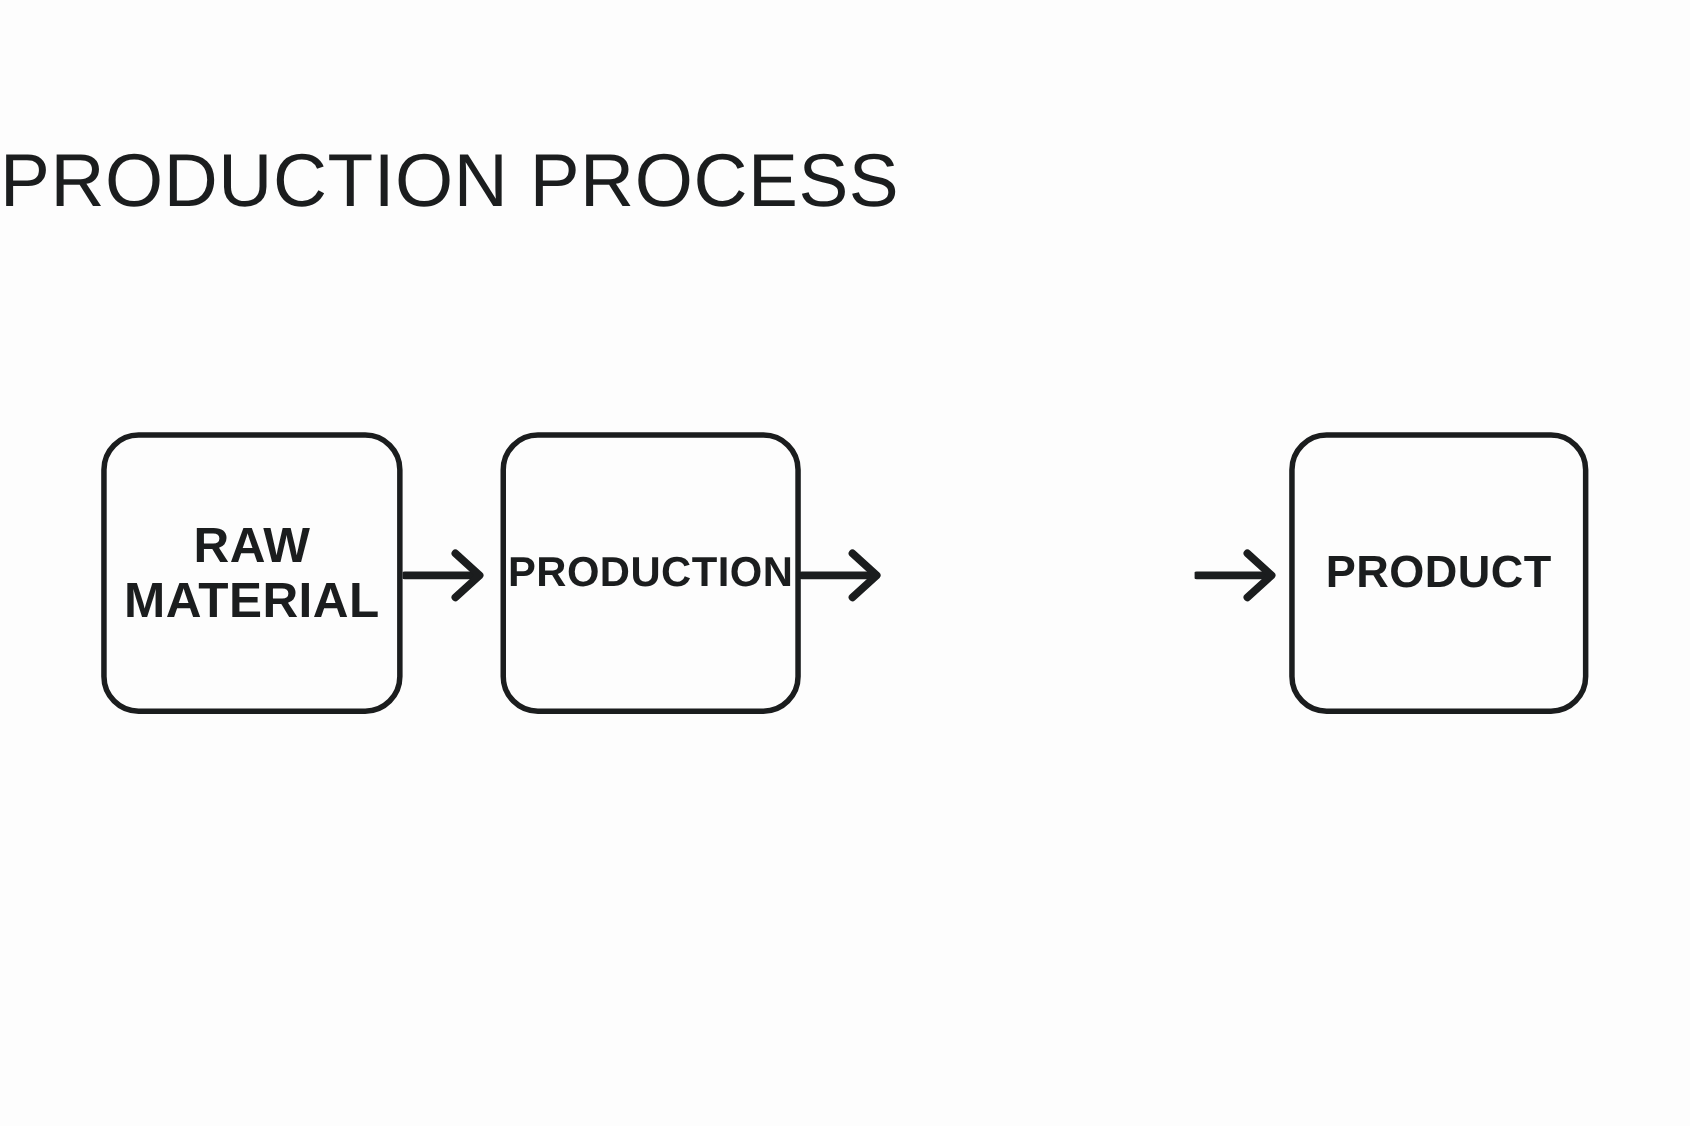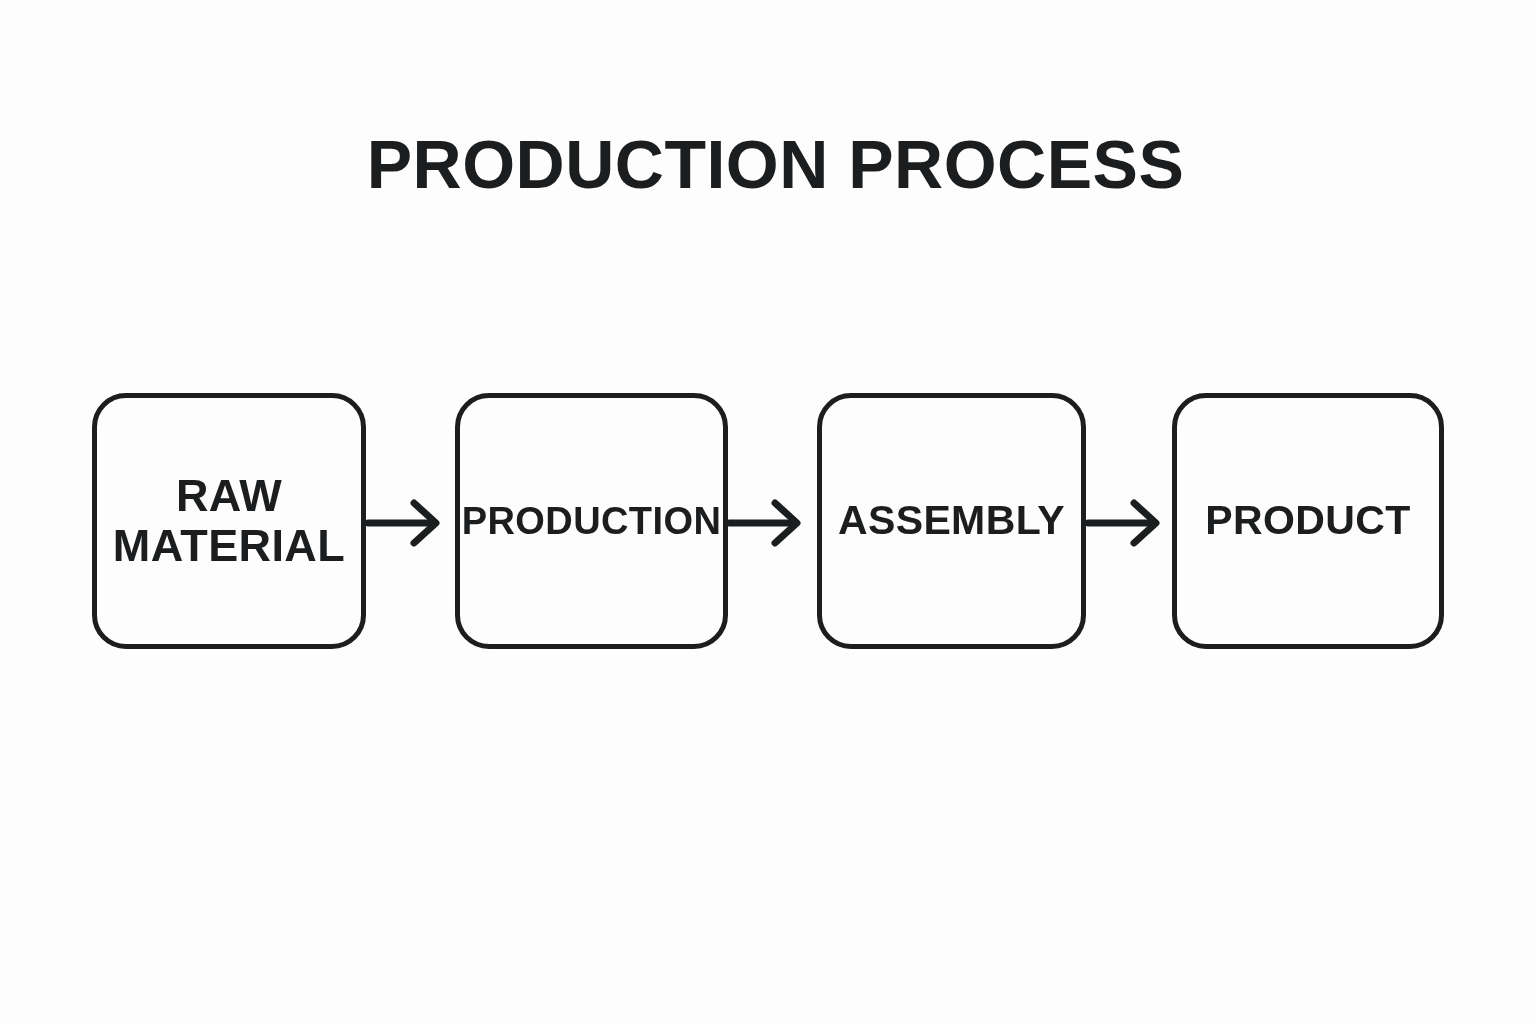--- a/index.html
+++ b/index.html
@@ -20,30 +20,28 @@
     height: 1024px;
     background: #fdfdfd;
   }
 
   
   #diagram-title {
     position: absolute;
     left: 0;
     top: 124px;
     width: 1519px;
-    text-align: center;
     font-family: "Liberation Sans", sans-serif;
-    font-weight: 700;
+    font-weight: 400;
     font-size: 68px;
     line-height: 80px;
     letter-spacing: 0.5px;
     color: #1b1d1e;
     white-space: nowrap;
     user-select: none;
-    margin-left: 16px;
   }
 
   
   #flow-row {
     position: absolute;
     left: 0;
     top: 0;
     width: 1536px;
     height: 1024px;
   }
@@ -163,23 +161,20 @@
       <span class="node-label">PRODUCTION</span>
     </div>
 
     <div class="flow-arrow" id="arrow-2">
       <svg viewBox="0 0 80 56" xmlns="http://www.w3.org/2000/svg">
         <line x1="2" y1="28" x2="66" y2="28"></line>
         <path d="M 48 8 L 70 28 L 48 48"></path>
       </svg>
     </div>
 
-    <div class="process-node" id="node-assembly">
-      <span class="node-label">ASSEMBLY</span>
-    </div>
 
     <div class="flow-arrow" id="arrow-3">
       <svg viewBox="0 0 80 56" xmlns="http://www.w3.org/2000/svg">
         <line x1="2" y1="28" x2="66" y2="28"></line>
         <path d="M 48 8 L 70 28 L 48 48"></path>
       </svg>
     </div>
 
     <div class="process-node" id="node-product">
       <span class="node-label">PRODUCT</span>

